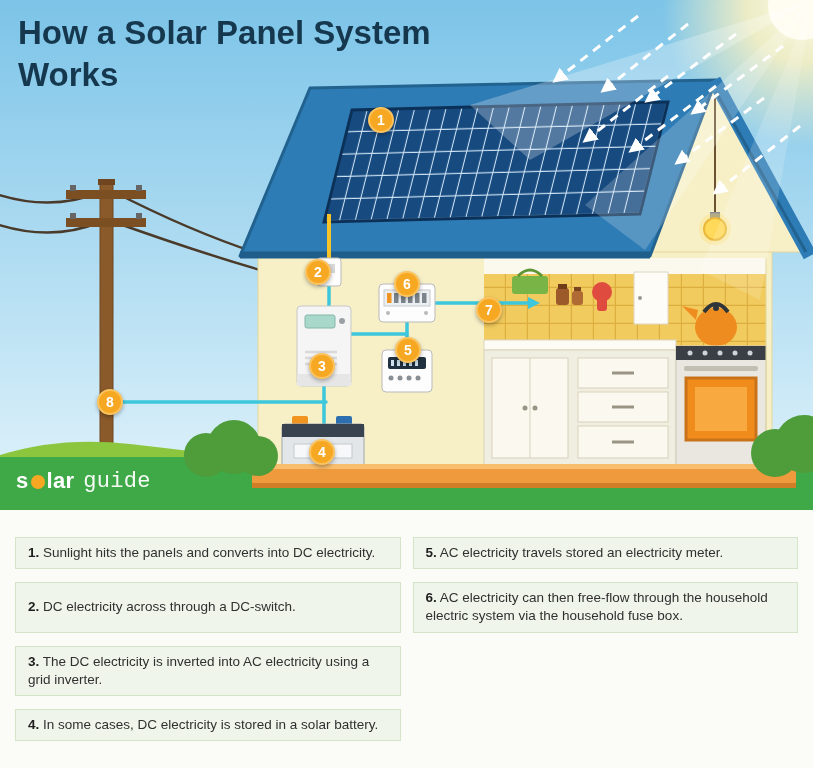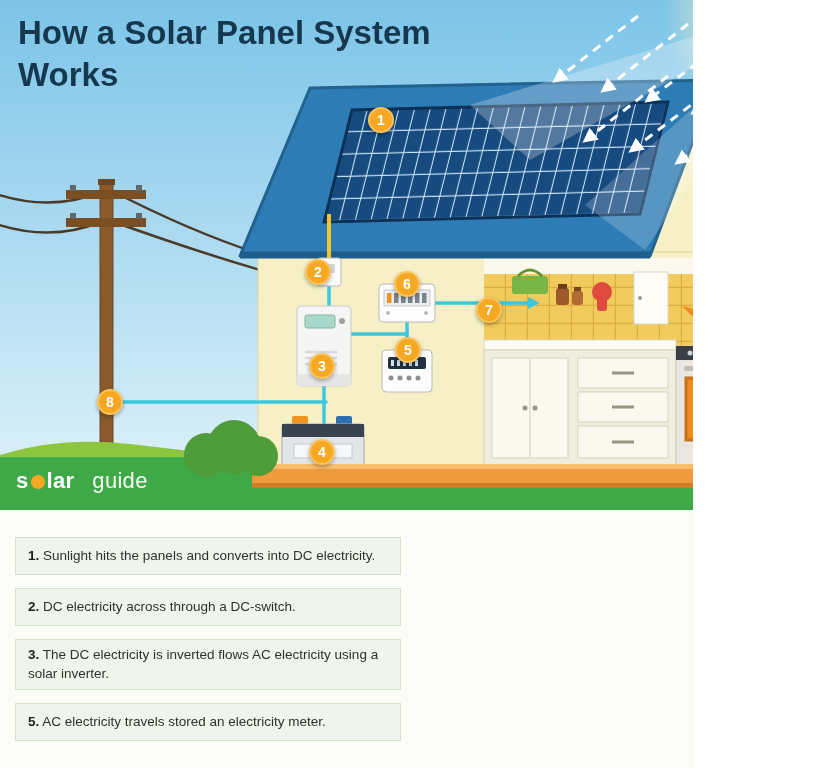--- a/index.html
+++ b/index.html
@@ -1,30 +1,30 @@
 <!DOCTYPE html>
 <html><head>
 <meta charset="utf-8">
 <style>
   html,body{margin:0;padding:0;}
-  .stage{position:relative;width:693px;height:768px;overflow:hidden;
+  .stage{position:relative;width:813px;height:768px;overflow:hidden;
          font-family:"Liberation Sans",sans-serif;background:#fbfcf8;}
   .illus{position:absolute;top:0;left:0;}
   .title{position:absolute;top:12px;left:18px;width:450px;
          font-size:33px;line-height:1.28;font-weight:bold;color:#16384f;}
   .marker{position:absolute;width:26px;height:26px;box-sizing:border-box;
           border-radius:50%;background:#f7a823;border:2px solid #fbc35e;
           color:#fff;font-weight:bold;font-size:14px;
           display:flex;align-items:center;justify-content:center;
           box-shadow:0 2px 4px rgba(0,0,0,.3);}
   .logo{position:absolute;left:16px;top:468px;display:flex;align-items:center;
         color:#fff;font-size:22px;font-weight:700;letter-spacing:.3px;}
   .logo .lg-dot{width:14px;height:14px;border-radius:50%;background:#f7a823;
         display:inline-block;margin:2px 2px 0 2px;}
-  .logo .lg-r{font-weight:400;margin-left:18px;opacity:.95;}
+  .logo .lg-r{font-weight:400;margin-left:9px;opacity:.95;font-family:Liberation Mono, monospace;}
   .cards{position:absolute;top:510px;left:0;width:813px;height:258px;
          box-sizing:border-box;padding:27px 15px;display:grid;
          grid-template-columns:1fr 1fr;grid-template-rows:repeat(4,1fr);
          grid-auto-flow:column;gap:13px 12px;background:#fbfcf8;}
   .card{background:#eff5ea;border:1px solid #d4e4c9;display:flex;
         align-items:center;padding:6px 12px;box-sizing:border-box;}
   .card p{margin:0;font-size:13.5px;line-height:1.35;color:#303030;}
   .card strong{color:#1e1e1e;}
 </style>
 </head>
@@ -275,20 +275,26 @@
   </div>
 
   <div class="cards">
     <div class="card">
       <p><strong>1.</strong> <span>Sunlight hits the panels and converts into DC electricity.</span></p>
     </div>
     <div class="card">
       <p><strong>2.</strong> <span>DC electricity across through a DC-switch.</span></p>
     </div>
     <div class="card">
-      <p><strong>3.</strong> <span>The DC electricity is inverted flows AC electricity using a solar inverter.</span></p>
+      <p><strong>3.</strong> <span>The DC electricity is inverted into AC electricity using a grid inverter.</span></p>
+    </div>
+    <div class="card">
+      <p><strong>4.</strong> <span>In some cases, DC electricity is stored in a solar battery.</span></p>
     </div>
     <div class="card">
       <p><strong>5.</strong> <span>AC electricity travels stored an electricity meter.</span></p>
     </div>
+    <div class="card">
+      <p><strong>6.</strong> <span>AC electricity can then free-flow through the household electric system via the household fuse box.</span></p>
+    </div>
   </div>
 
 </div>
 
 </body></html>

